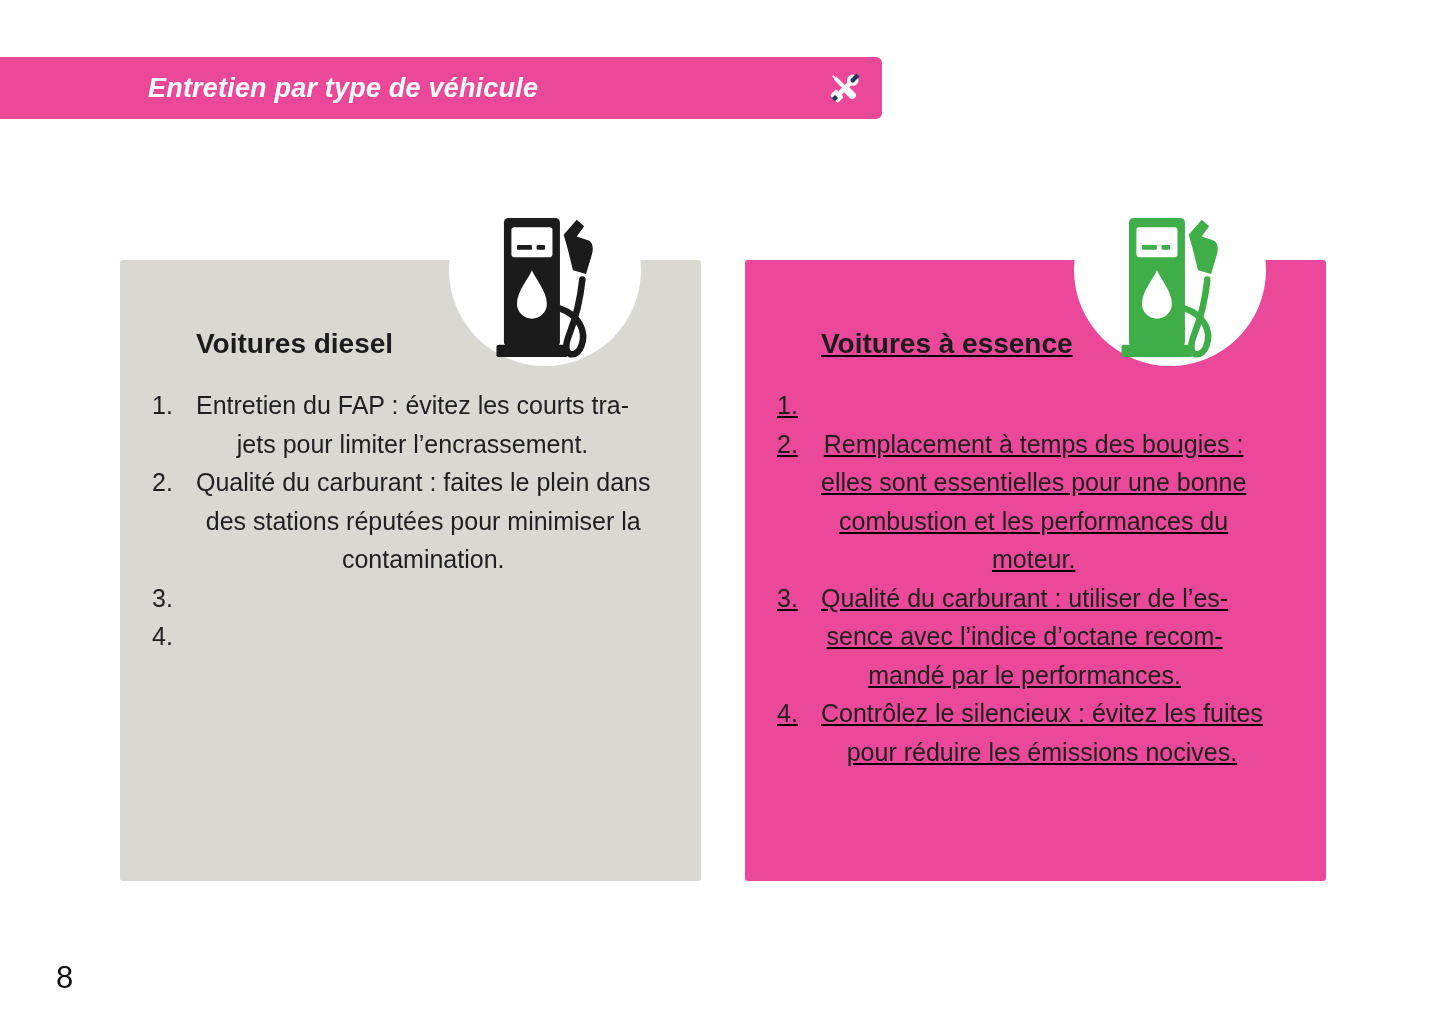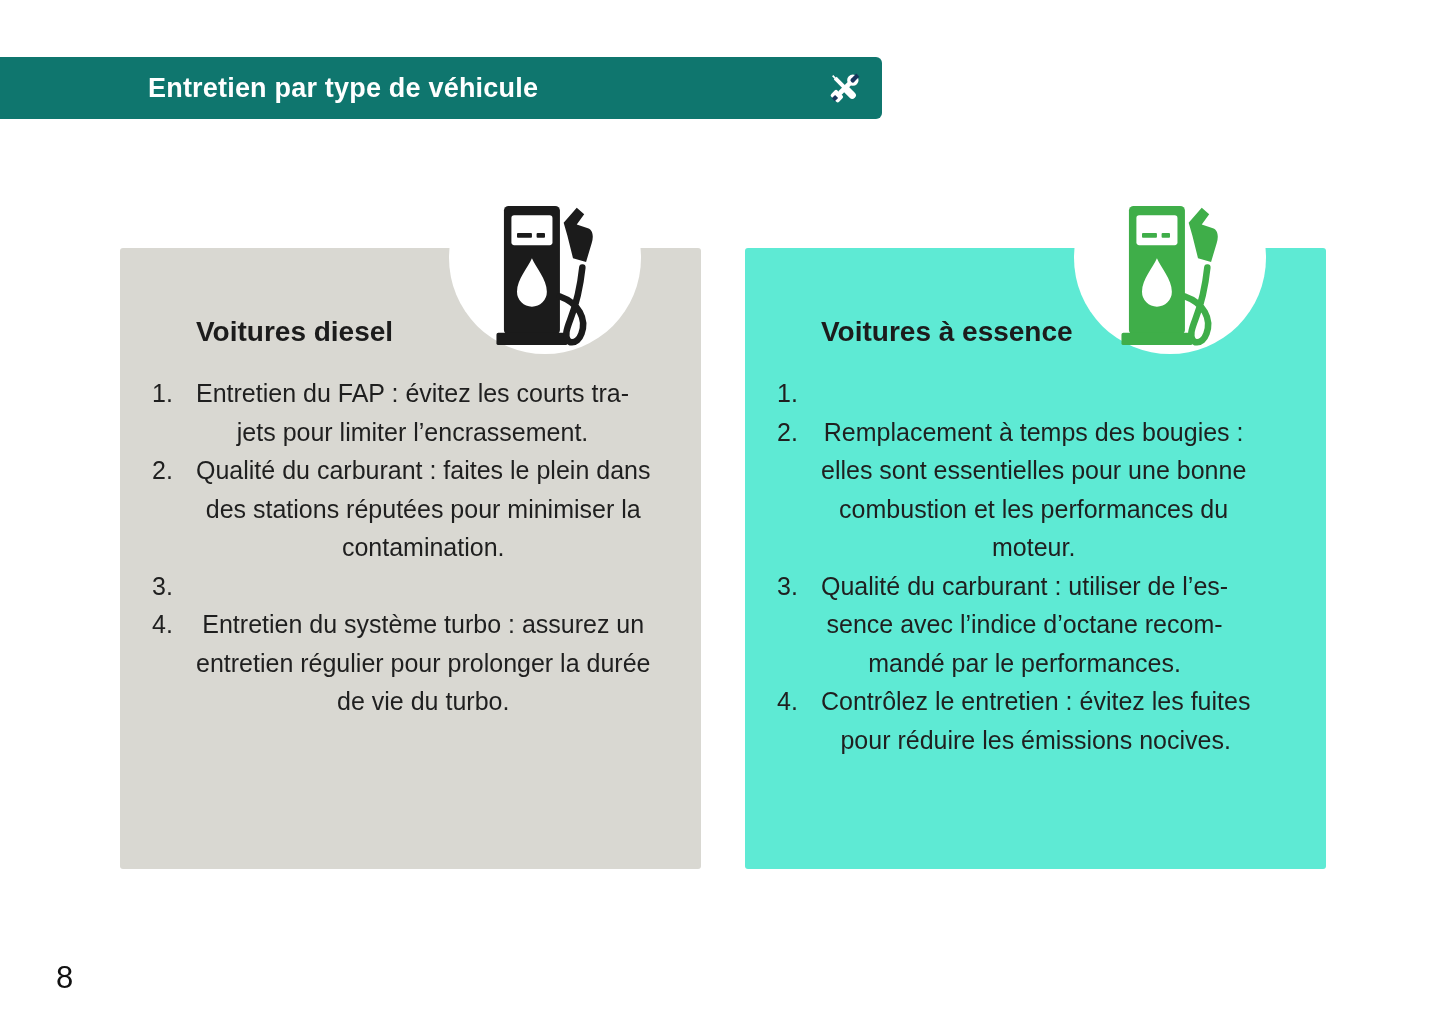--- a/index.html
+++ b/index.html
@@ -22,21 +22,21 @@
     font-size:27px; font-weight:bold; color:#ffffff;
     letter-spacing:0.2px;
   }
   .header-icon {
     position:absolute; right:18px; top:50%;
     transform:translateY(-50%);
     width:38px; height:38px;
   }
   
   .card {
-    position:absolute; top:248px;
+    position:absolute; top:260px;
     width:581px; height:621px;
     border-radius:3px;
   }
   .card-left  { left:120px; }
   .card-right { left:745px; }
   .icon-circle {
     position:absolute; left:329px; top:-86px;
     width:192px; height:192px;
     border-radius:50%; background:#ffffff;
   }
@@ -61,21 +61,21 @@
   .li-text { white-space:pre-line;text-align:center; }
   
   .page-number {
     position:absolute; left:56px; top:960px;
     font-size:31px; color:#111111;
   }
 </style>
 </head>
 <body>
 
-<div class="header-bar" style="background-color: #0f766e;">
+<div class="header-bar" style="background-color: #ec4899; font-style: italic;">
   <span class="header-title">Entretien par type de véhicule</span>
   <svg class="header-icon" viewBox="0 0 48 48">
 
     <g transform="rotate(45 24 24)">
       <circle cx="24" cy="10" r="7.2" fill="#ffffff"></circle>
       <circle cx="24" cy="10" r="3" fill="#17375d"></circle>
       <rect x="21.3" y="1" width="5.4" height="7.5" fill="#17375d"></rect>
       <rect x="21" y="14" width="6" height="21" rx="3" fill="#ffffff"></rect>
       <rect x="17" y="33" width="14" height="11" rx="2.5" fill="#ffffff"></rect>
       <rect x="21.3" y="39" width="5.4" height="6" fill="#17375d"></rect>
@@ -117,28 +117,25 @@
       <span class="li-num">2.</span>
       <span class="li-text">Qualité du carburant : faites le plein dans
 des stations réputées pour minimiser la
 contamination.</span>
     </li>
     <li>
       <span class="li-num">3.</span>
     </li>
     <li>
       <span class="li-num">4.</span>
-      <span class="li-text">Entretien du système turbo : assurez un
-entretien régulier pour prolonger la durée
-de vie du turbo.</span>
     </li>
   </ol>
 </div>
 
-<div class="card card-right" style="background-color: #5eead4;">
+<div class="card card-right" style="background-color: #ec4899; text-decoration: underline;">
   <div class="icon-circle">
     <svg class="pump-icon" viewBox="0 0 120 160">
       <g fill="#3fae49">
         <rect x="16" y="6" width="60" height="138" rx="5"></rect>
         <rect x="8" y="142" width="76" height="13" rx="2"></rect>
       </g>
       <rect x="24" y="16" width="44" height="32" rx="3" fill="#ffffff"></rect>
       <g fill="#3fae49">
         <rect x="30" y="35" width="16" height="5" rx="1"></rect>
         <rect x="51" y="35" width="9" height="5" rx="1"></rect>
@@ -161,19 +158,19 @@
 moteur.</span>
     </li>
     <li>
       <span class="li-num">3.</span>
       <span class="li-text">Qualité du carburant : utiliser de l’es-
 sence avec l’indice d’octane recom-
 mandé par le performances.</span>
     </li>
     <li>
       <span class="li-num">4.</span>
-      <span class="li-text">Contrôlez le entretien : évitez les fuites
+      <span class="li-text">Contrôlez le silencieux : évitez les fuites
 pour réduire les émissions nocives.</span>
     </li>
   </ol>
 </div>
 
 <div class="page-number">8</div>
 
 </body></html>

